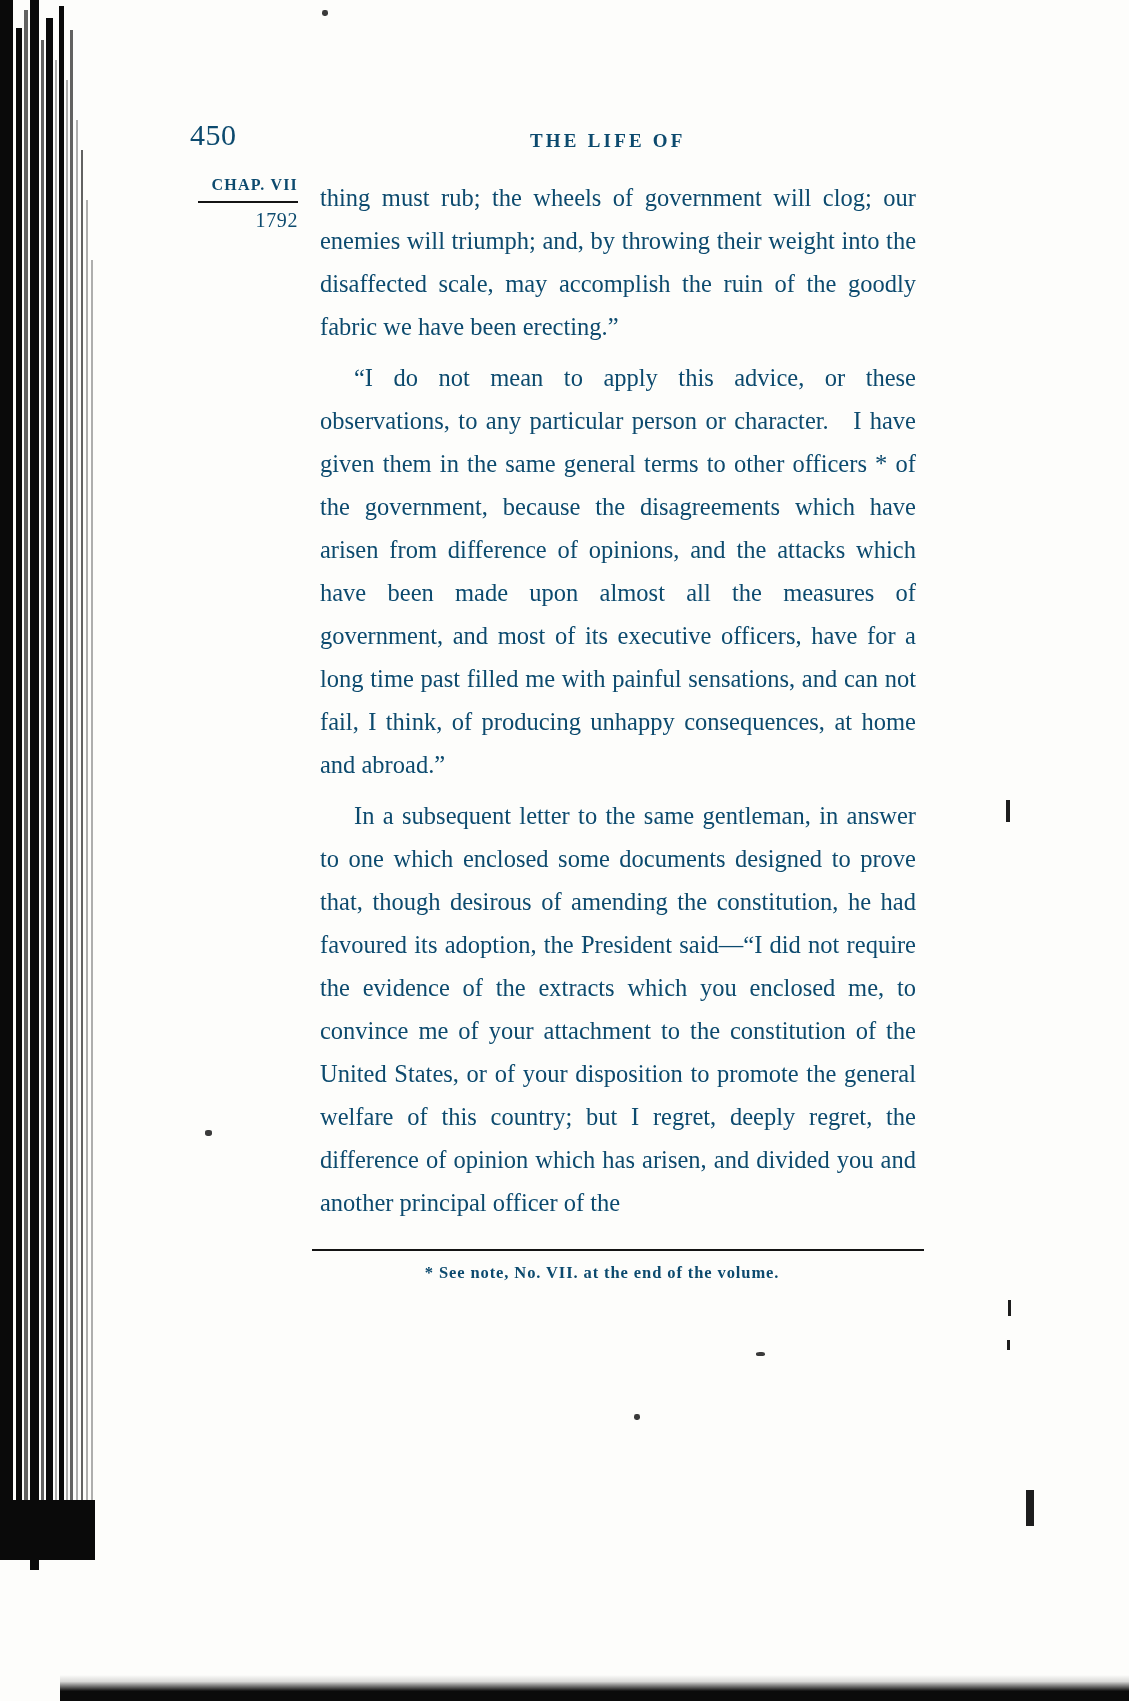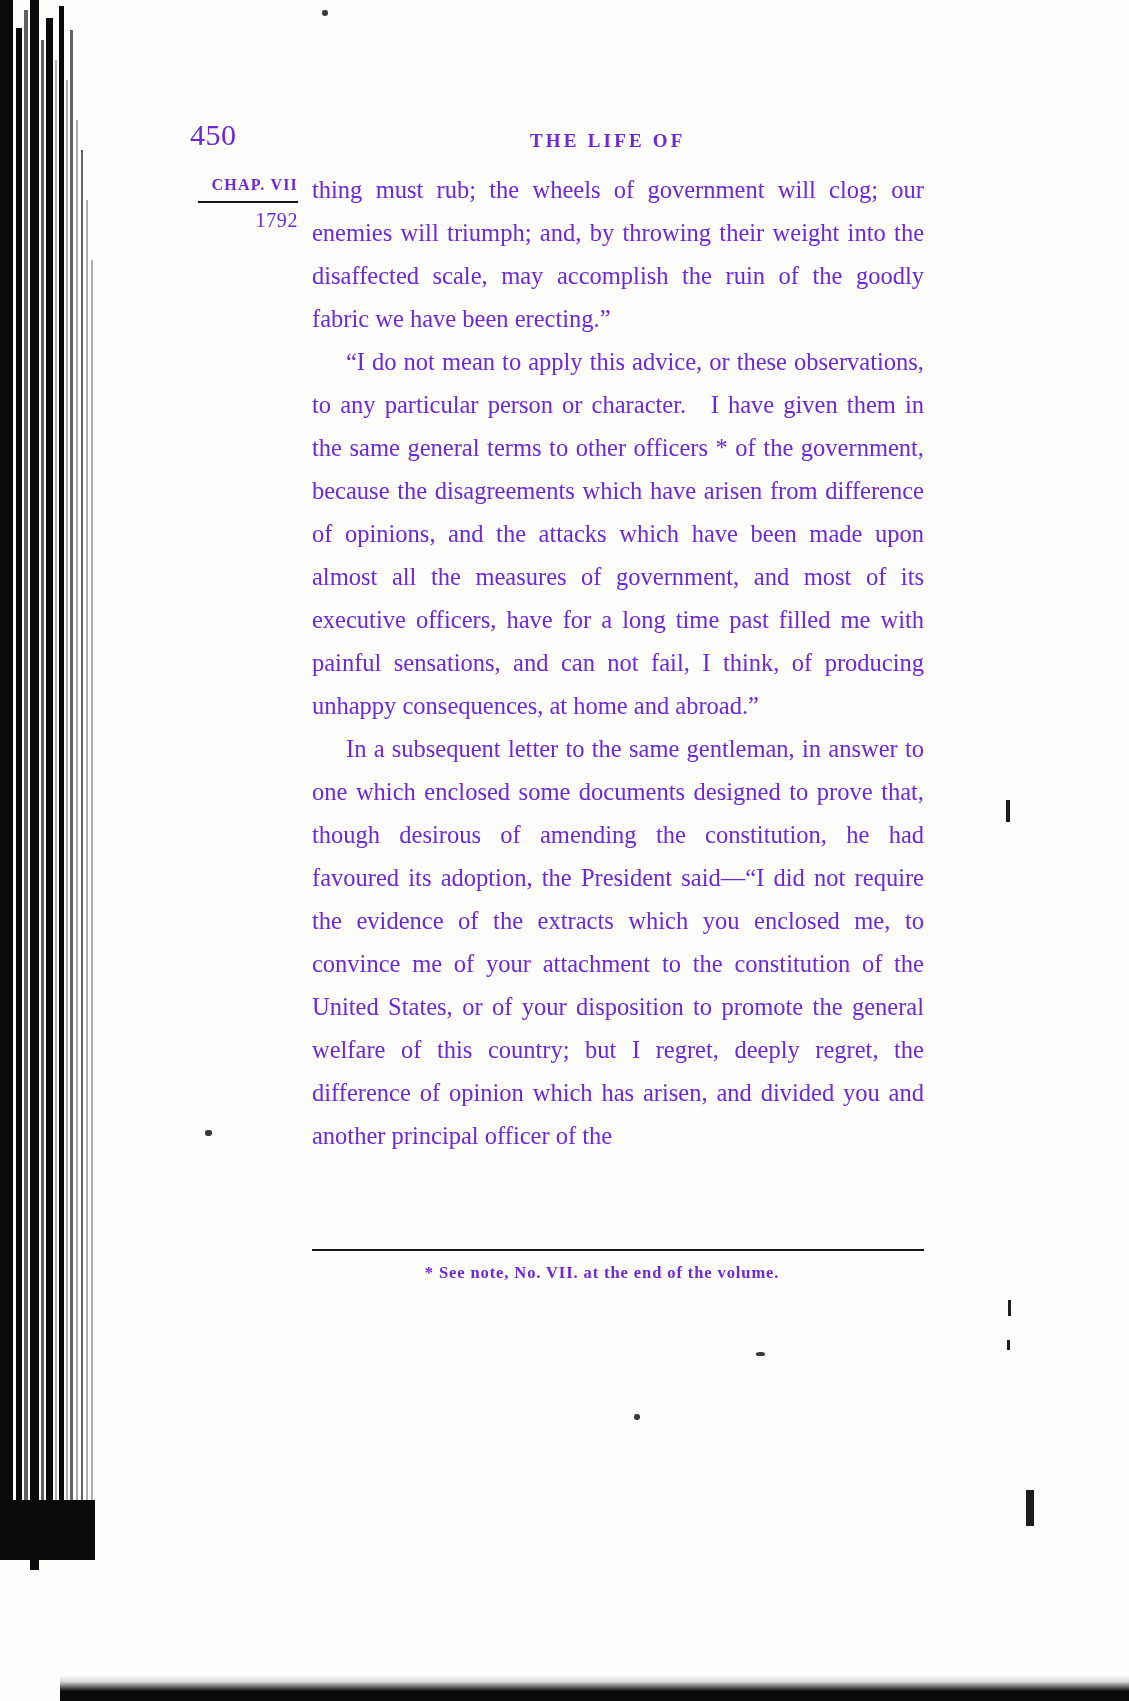--- a/index.html
+++ b/index.html
@@ -7,21 +7,21 @@
     padding: 0;
     background: #ffffff;
   }
   #page {
     position: relative;
     width: 1129px;
     height: 1701px;
     background: #fdfdfb;
     overflow: hidden;
     font-family: "Liberation Serif", serif;
-    color: #6d28d9;
+    color: #0c4a6e;
   }
 
   
   .spine {
     position: absolute;
     top: 0;
     left: 0;
     width: 110px;
     height: 1701px;
     overflow: hidden;
@@ -104,21 +104,21 @@
   }
 
   
   .text-column {
     position: absolute;
     left: 312px;
     top: 168px;
     width: 612px;
   }
   .para {
-    margin: 0;
+    margin: 8px;
     font-size: 24.5px;
     line-height: 43px;
     text-align: justify;
     text-justify: inter-word;
     -webkit-hyphens: none;
     hyphens: none;
   }
   .para.indent {
     text-indent: 34px;
   }

